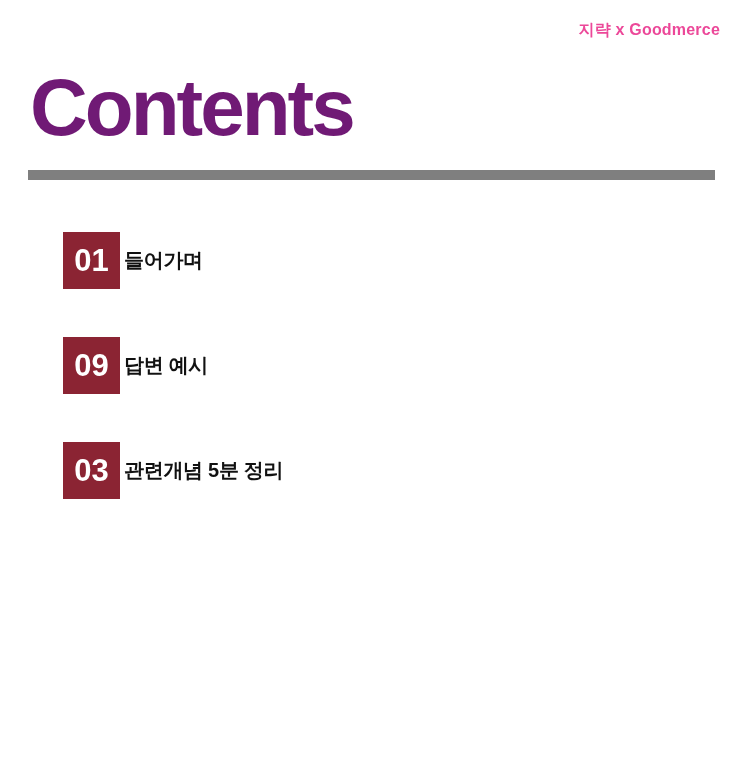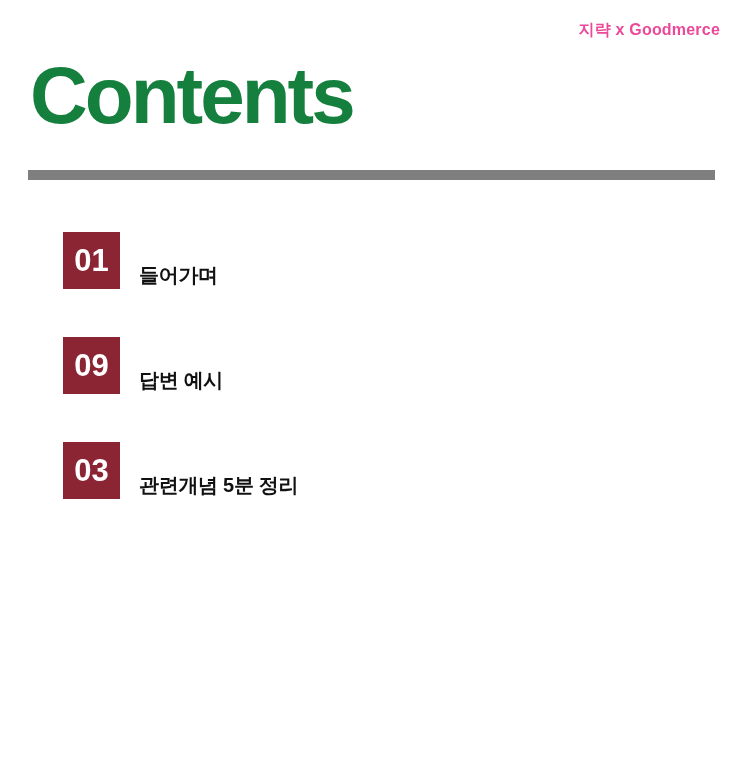--- a/index.html
+++ b/index.html
@@ -20,25 +20,25 @@
     top: 20px;
     right: 30px;
     font-size: 16px;
     font-weight: 600;
     color: #ec4899;
     letter-spacing: 0.2px;
   }
   .title {
     position: absolute;
     left: 30px;
-    top: 56px;
+    top: 68px;
     font-size: 80px;
     line-height: 1.0;
     font-weight: 700;
-    color: #15803d;
+    color: #701a75;
     letter-spacing: -3px;
     text-align: center;
   }
   .divider {
     position: absolute;
     left: 28px;
     top: 170px;
     width: 687px;
     height: 10px;
     background: #7f7f7f;
@@ -46,37 +46,37 @@
   .toc {
     position: absolute;
     left: 63px;
     top: 232px;
     display: flex;
     flex-direction: column;
     gap: 48px;
   }
   .toc-row {
     display: flex;
-    align-items: flex-end;
+    align-items: center;
     height: 57px;
   }
   .badge {
     width: 57px;
     height: 57px;
     flex: 0 0 57px;
     background: #8b2433;
     color: #ffffff;
     display: flex;
     align-items: center;
     justify-content: center;
     font-size: 31px;
     font-weight: 700;
   }
   .toc-label {
-    margin-left: 19px;
+    margin-left: 4px;
     font-size: 20px;
     font-weight: 700;
     color: #111111;
     letter-spacing: -0.3px;
     white-space: nowrap;
   }
 </style>
 </head>
 <body>
 

